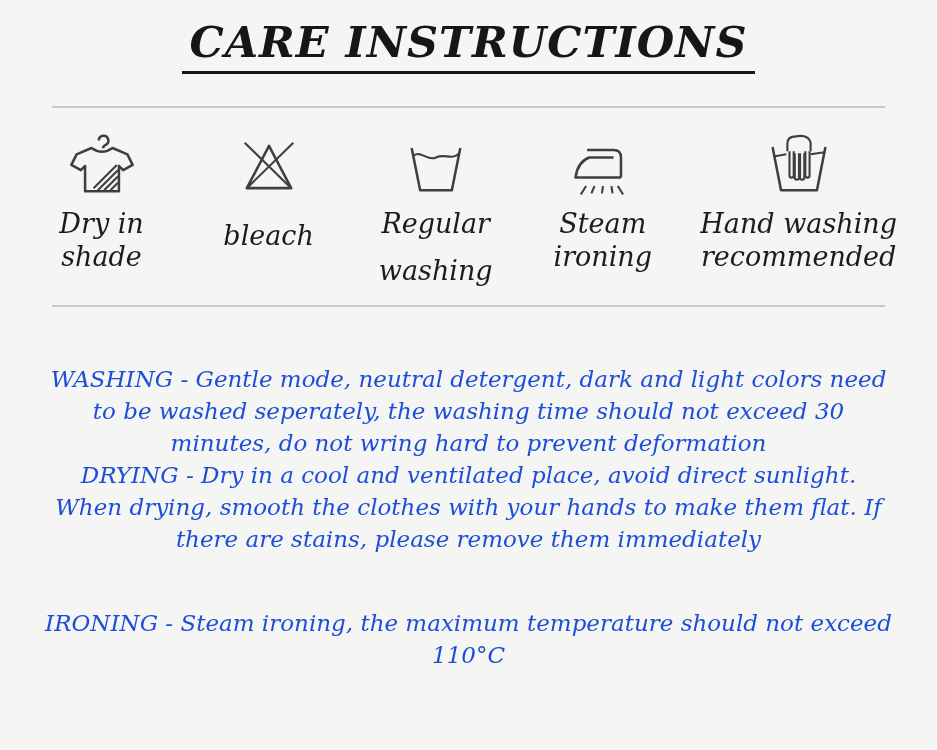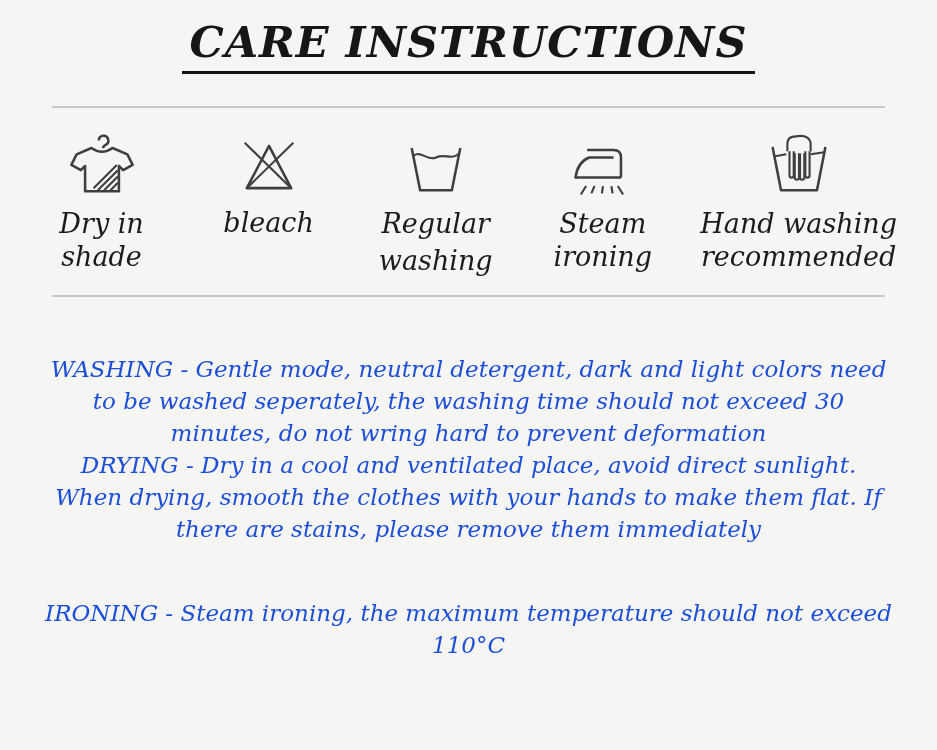--- a/index.html
+++ b/index.html
@@ -118,32 +118,32 @@
       <div class="care-label" style="margin-top:0">shade</div>
     </div>
 
     <div class="care-item">
       <span>
         <svg viewBox="0 0 70 70" aria-hidden="true">
           <path class="icon-stroke" d="M35,15 L14,55 L56,55 Z"></path>
           <path class="icon-stroke-thin" d="M12,12 L56,55 M58,12 L14,55"></path>
         </svg>
       </span>
-      <div class="care-label" style="margin-top:3px">bleach</div>
+      <div class="care-label" style="margin-top:16px">bleach</div>
     </div>
 
     <div class="care-item">
       <span>
         <svg viewBox="0 0 70 70" aria-hidden="true">
           <path class="icon-stroke" d="M12,17 L20,57 L50,57 L58,17"></path>
           <path class="icon-stroke-thin" d="M13,25 C20,18 27,30 35,26 C43,22 51,29 57,22"></path>
         </svg>
       </span>
       <div class="care-label">Regular</div>
-      <div class="care-label" style="margin-top:4px">washing</div>
+      <div class="care-label" style="margin-top:14px">washing</div>
     </div>
 
     <div class="care-item">
       <span>
         <svg viewBox="0 0 70 70" aria-hidden="true">
           <path class="icon-stroke" d="M20,19 L45,19 Q52,19 52,26 L52,45"></path>
           <path class="icon-stroke" d="M52,45 L9,45 Q11,30 22,26 L45,26"></path>
           <path class="icon-stroke-thin" d="M14,61 L19,53 M24,60 L27,53 M34,60 L35,53 M44,60 L43,53 M54,61 L49,53"></path>
         </svg>
       </span>

